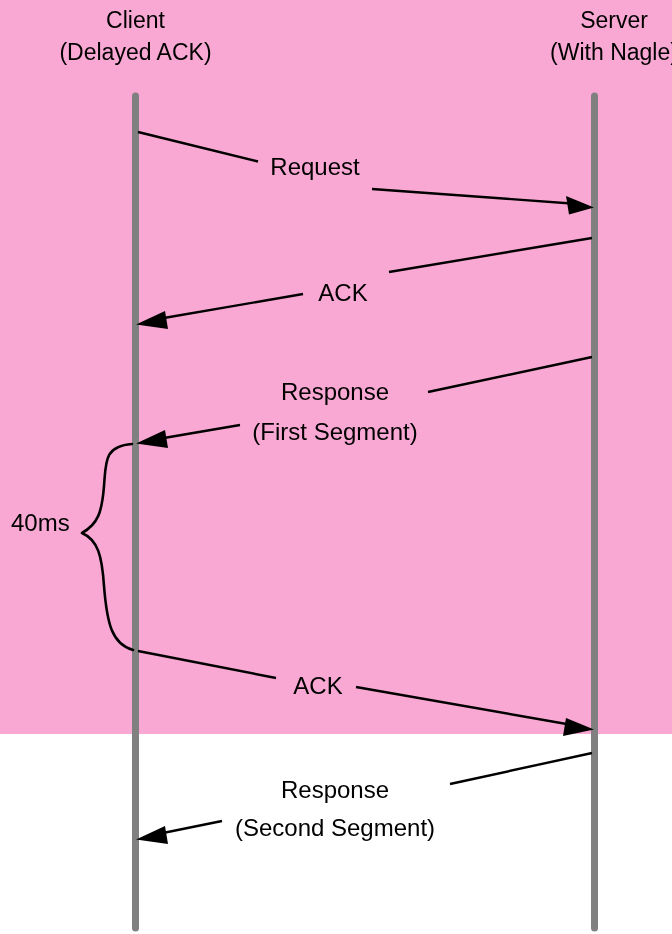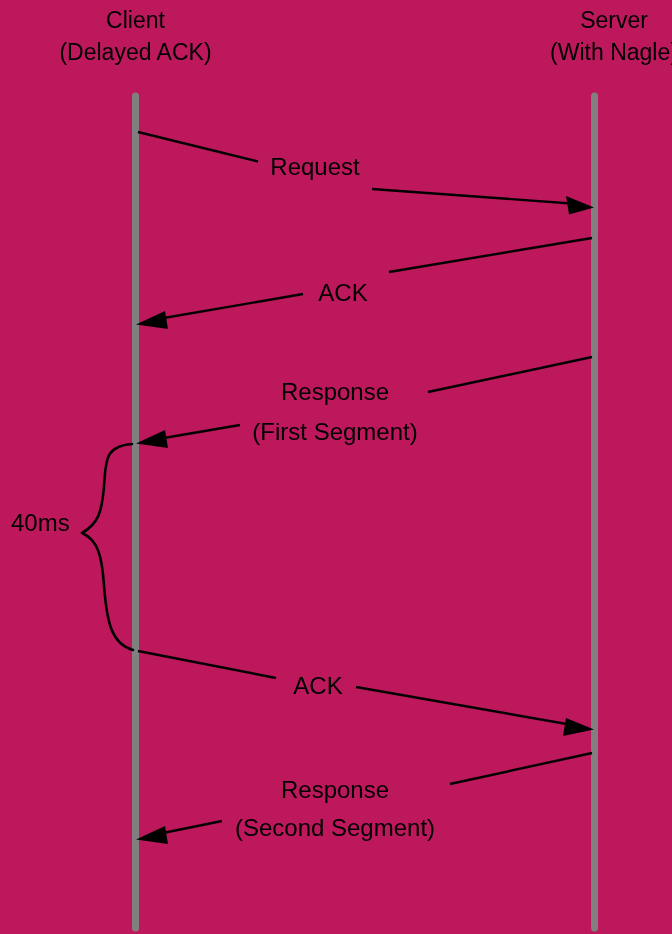--- a/index.html
+++ b/index.html
@@ -9,22 +9,22 @@
   }
   body {
     width: 672px;
     height: 934px;
     overflow: hidden;
     font-family: "Liberation Sans", sans-serif;
   }
   #diagram-root {
     position: relative;
     width: 672px;
-    height: 934px;
-    background: #be185d;
+    height: 734px;
+    background: #f9a8d4;
   }
   svg#seq-svg {
     display: block;
     width: 672px;
     height: 934px;
   }
   .lifeline {
     stroke: #808080;
     stroke-width: 7;
     stroke-linecap: round;

